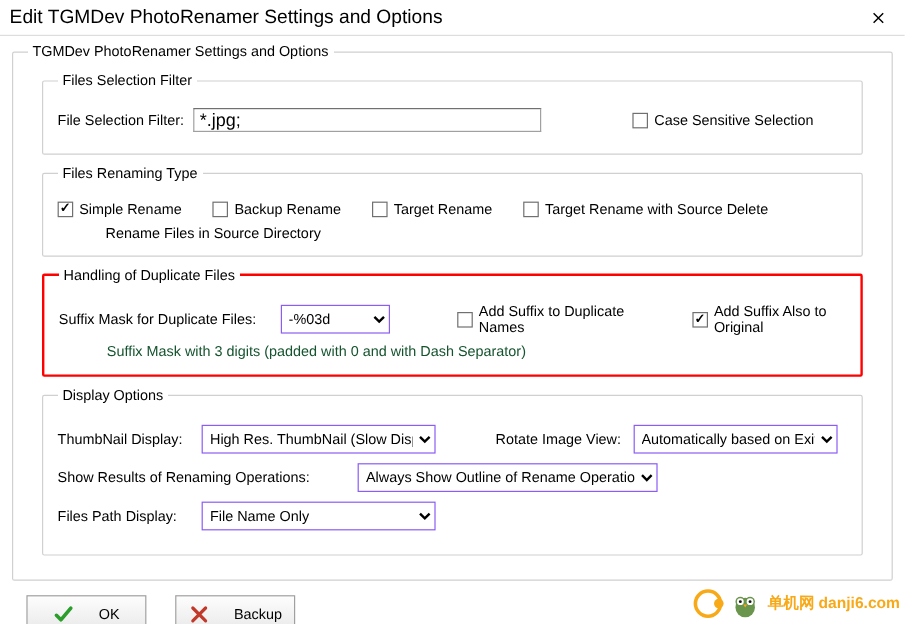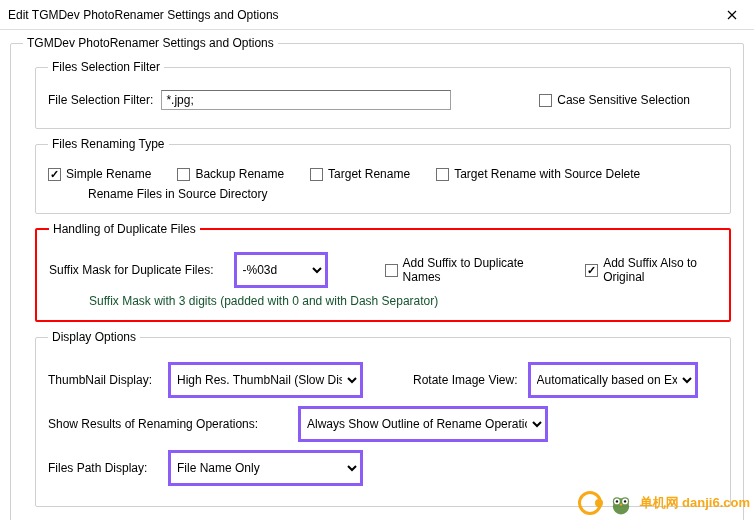--- a/index.html
+++ b/index.html
@@ -1,50 +1,50 @@
 <!DOCTYPE html>
 <html><head>
   <meta charset="utf-8">
   <style>
     * { box-sizing: border-box; margin: 0; padding: 0; font-family: "Microsoft YaHei", "Segoe UI", Tahoma, sans-serif; font-size: 12px; }
     body { background: #fff; width: 754px; height: 520px; overflow: hidden; }
     
     .titlebar { height: 30px; display: flex; align-items: center; padding-left: 8px; border-bottom: 1px solid #ddd; }
-    .titlebar-title { flex: 1; font-size: 12px; color: #000; }
+    .titlebar-title { flex: 1; font-size: 16px; color: #000; }
     .close-btn { width: 45px; height: 30px; display: flex; align-items: center; justify-content: center; color: #000; }
     
     .content { padding: 6px 10px 8px 10px; }
     
     fieldset { border: 1px solid #d0d0d0; border-radius: 2px; padding: 10px 12px 12px 12px; margin-bottom: 8px; position: relative; }
     fieldset > legend { padding: 0 4px; color: #000; font-size: 12px; }
     fieldset.highlight { border: 2px solid #ff0000; }
     
     .row { display: flex; align-items: center; gap: 8px; margin: 6px 0; }
     .label { color: #000; white-space: nowrap; }
     
-    input[type="text"] { border: 1px solid #a0a0a0; border-top-color: #707070; padding: 2px 4px; font-size: 12px; height: 20px; }
-    select { border: 3px solid #8b5cf6; padding: 1px 2px; font-size: 12px; height: 36px; background: #fff; }
+    input[type="text"] { border: 1px solid #a0a0a0; border-top-color: #707070; padding: 2px 4px; font-size: 15px; height: 20px; }
+    select { border: 1px solid #8b5cf6; padding: 1px 2px; font-size: 12px; height: 24px; background: #fff; }
     
     .checkbox-wrap { display: inline-flex; align-items: center; gap: 5px; cursor: default; }
     .checkbox-box { width: 13px; height: 13px; border: 1px solid #707070; background: #fff; display: inline-flex; align-items: center; justify-content: center; flex-shrink: 0; }
     .checkbox-box.checked::after { content: "✓"; font-size: 11px; line-height: 1; color: #000; font-weight: bold; }
     
     .subtext { color: #000; margin-left: 40px; margin-top: 6px; }
     .hint { color: #14532d; margin-left: 40px; margin-top: 4px; }
     
     .display-row { display: flex; align-items: center; margin: 8px 0; }
     .display-row .label { min-width: 100px; }
     
     .button-row { display: flex; gap: 24px; padding: 4px 12px 0 12px; align-items: center; justify-content: flex-start; }
     .btn { width: 100px; height: 32px; border: 1px solid #a0a0a0; background: linear-gradient(#fdfdfd,#e8e8e8); display: flex; align-items: center; justify-content: center; gap: 20px; cursor: default; }
     .btn .icon { width: 18px; height: 18px; display: inline-flex; align-items: center; justify-content: center; }
     .check-icon svg { width: 20px; height: 20px; }
     .x-icon svg { width: 16px; height: 16px; }
     
-    .inner-fieldset { margin-left: 12px; margin-right: 0; }
+    .inner-fieldset { margin-left: 12px; margin-right: 12px; }
     
     .watermark { position: absolute; bottom: 4px; right: 4px; display: flex; align-items: center; gap: 6px; opacity: 0.9; }
     .wm-circ1 { width: 24px; height: 24px; border: 3px solid #f7a000; border-radius: 50%; position: relative; }
     .wm-circ1::after { content: ""; position: absolute; right: -4px; top: 50%; width: 8px; height: 8px; background: #f7a000; border-radius: 50%; transform: translateY(-50%); }
     .wm-owl { width: 26px; height: 26px; }
     .wm-text { font-size: 13px; color: #f7a000; font-weight: bold; line-height: 1; margin-top: 36px; }
   </style>
 </head>
 <body>
 

